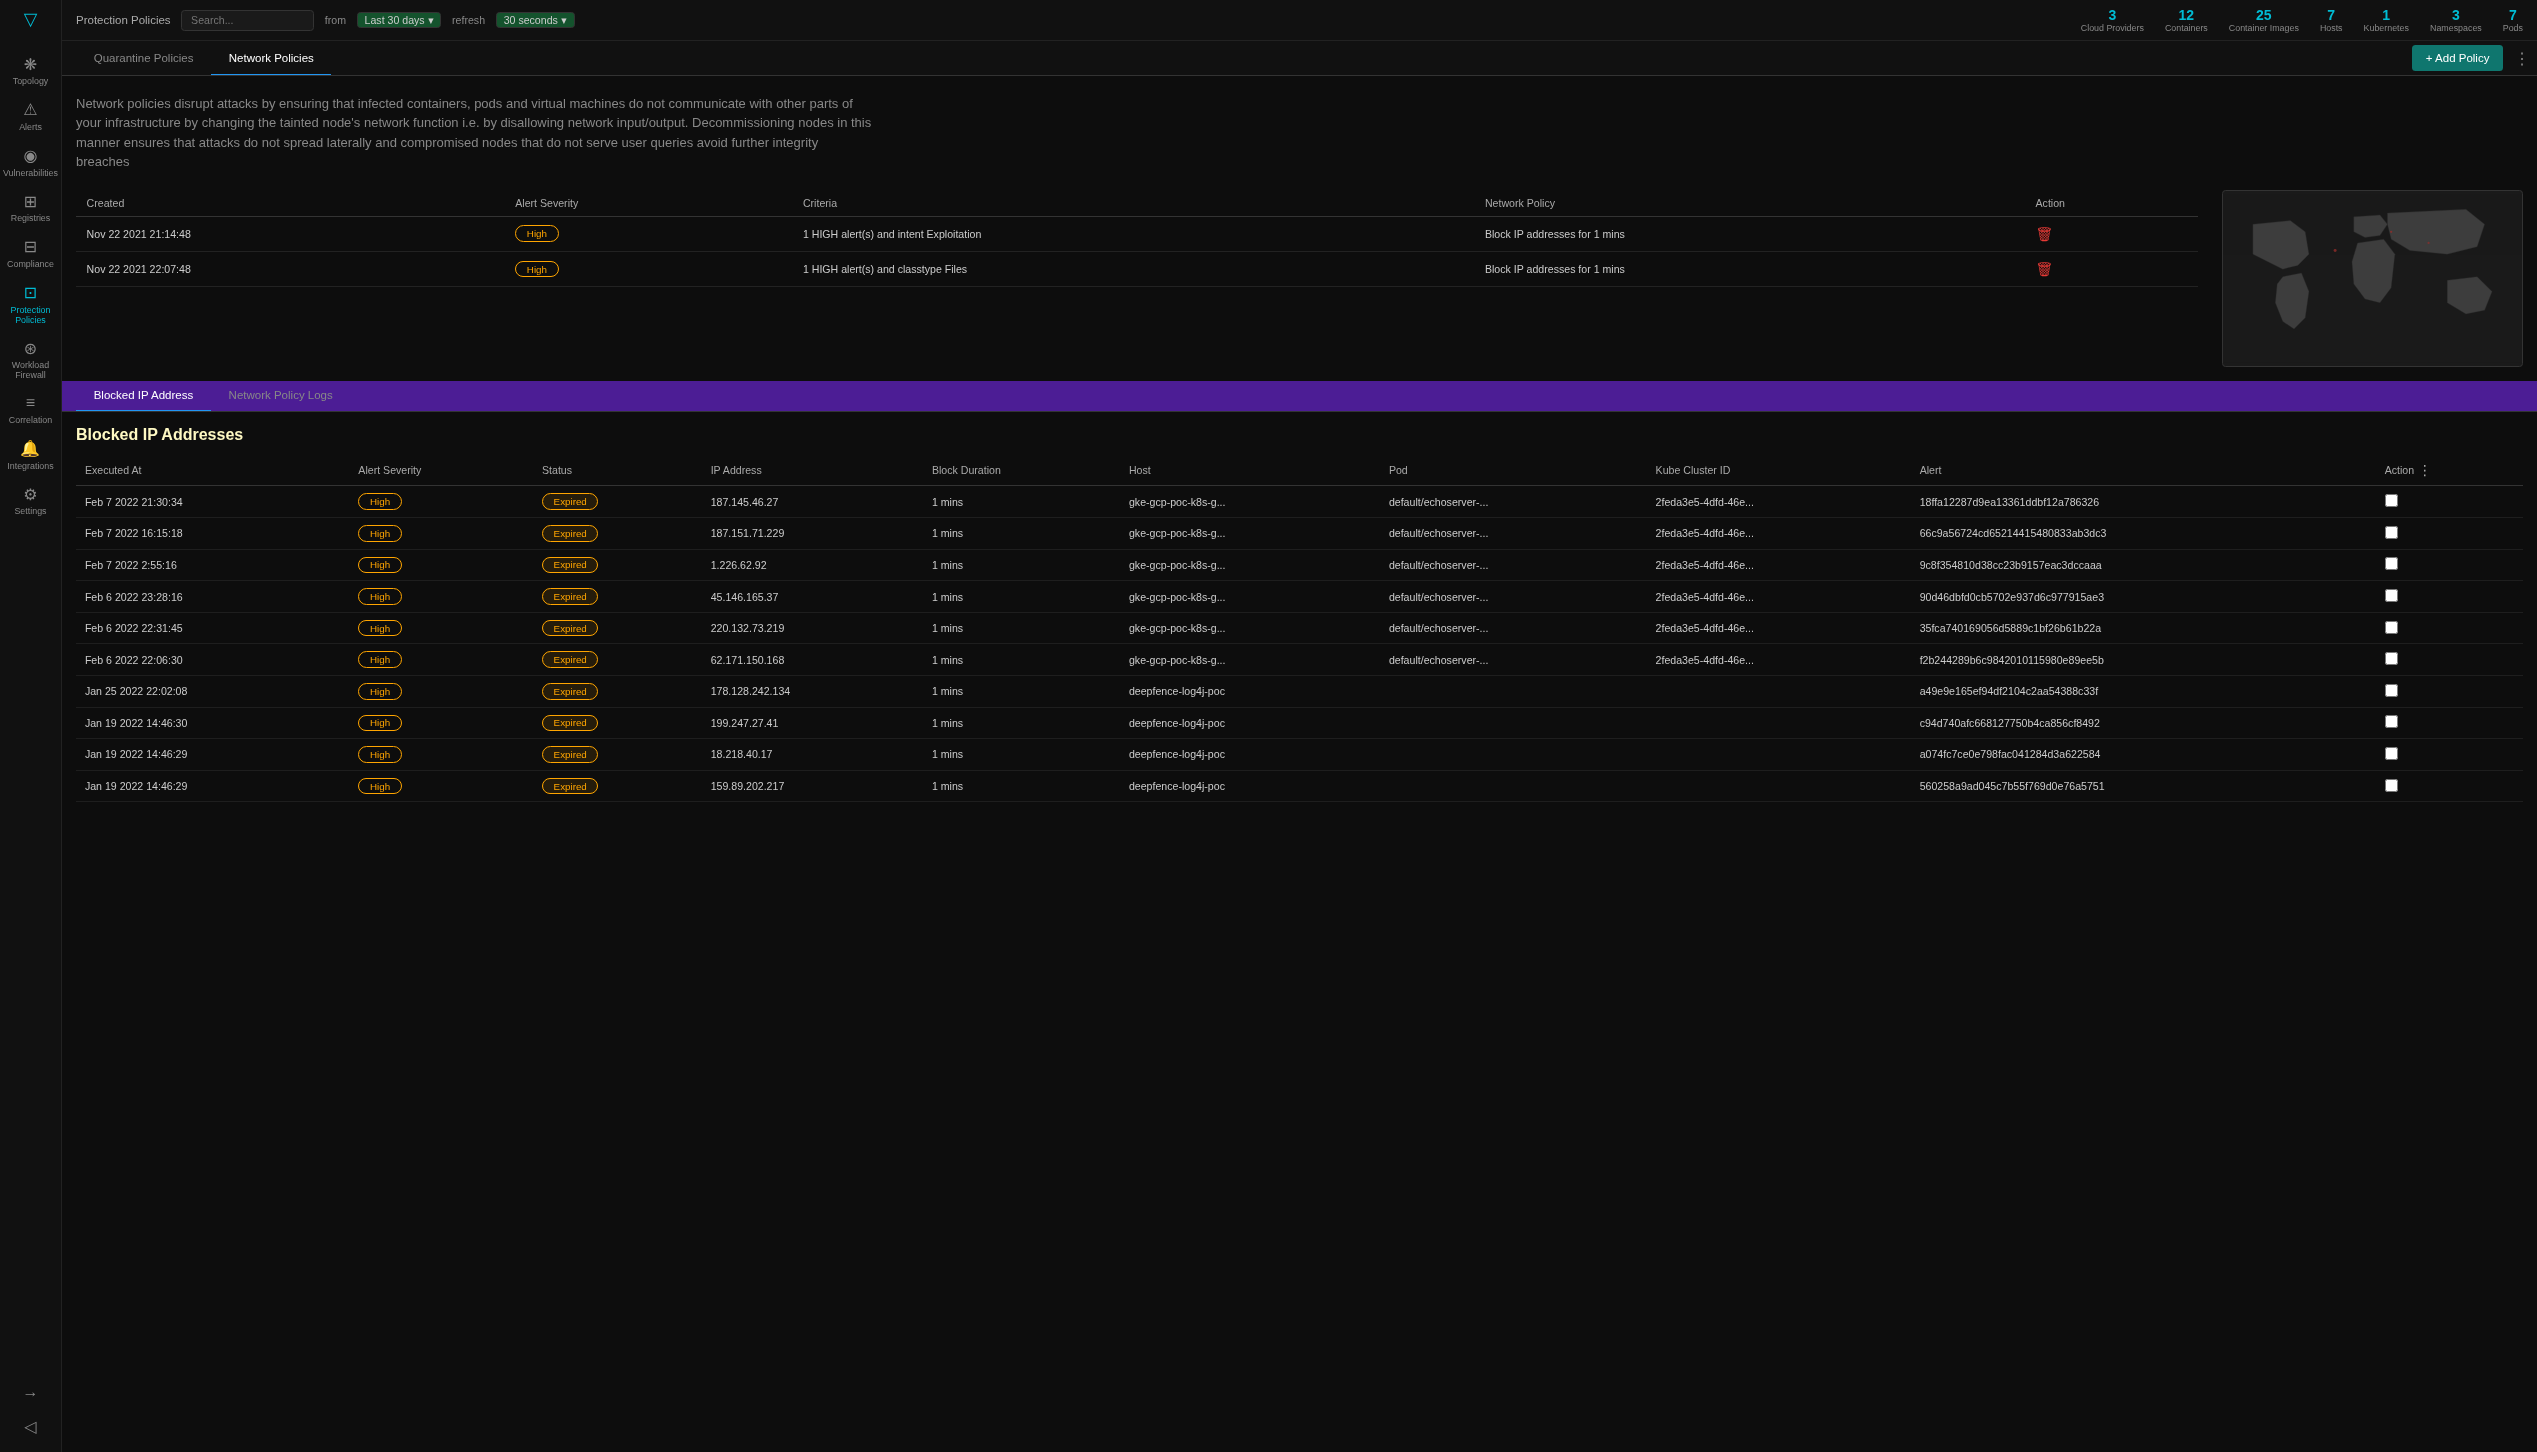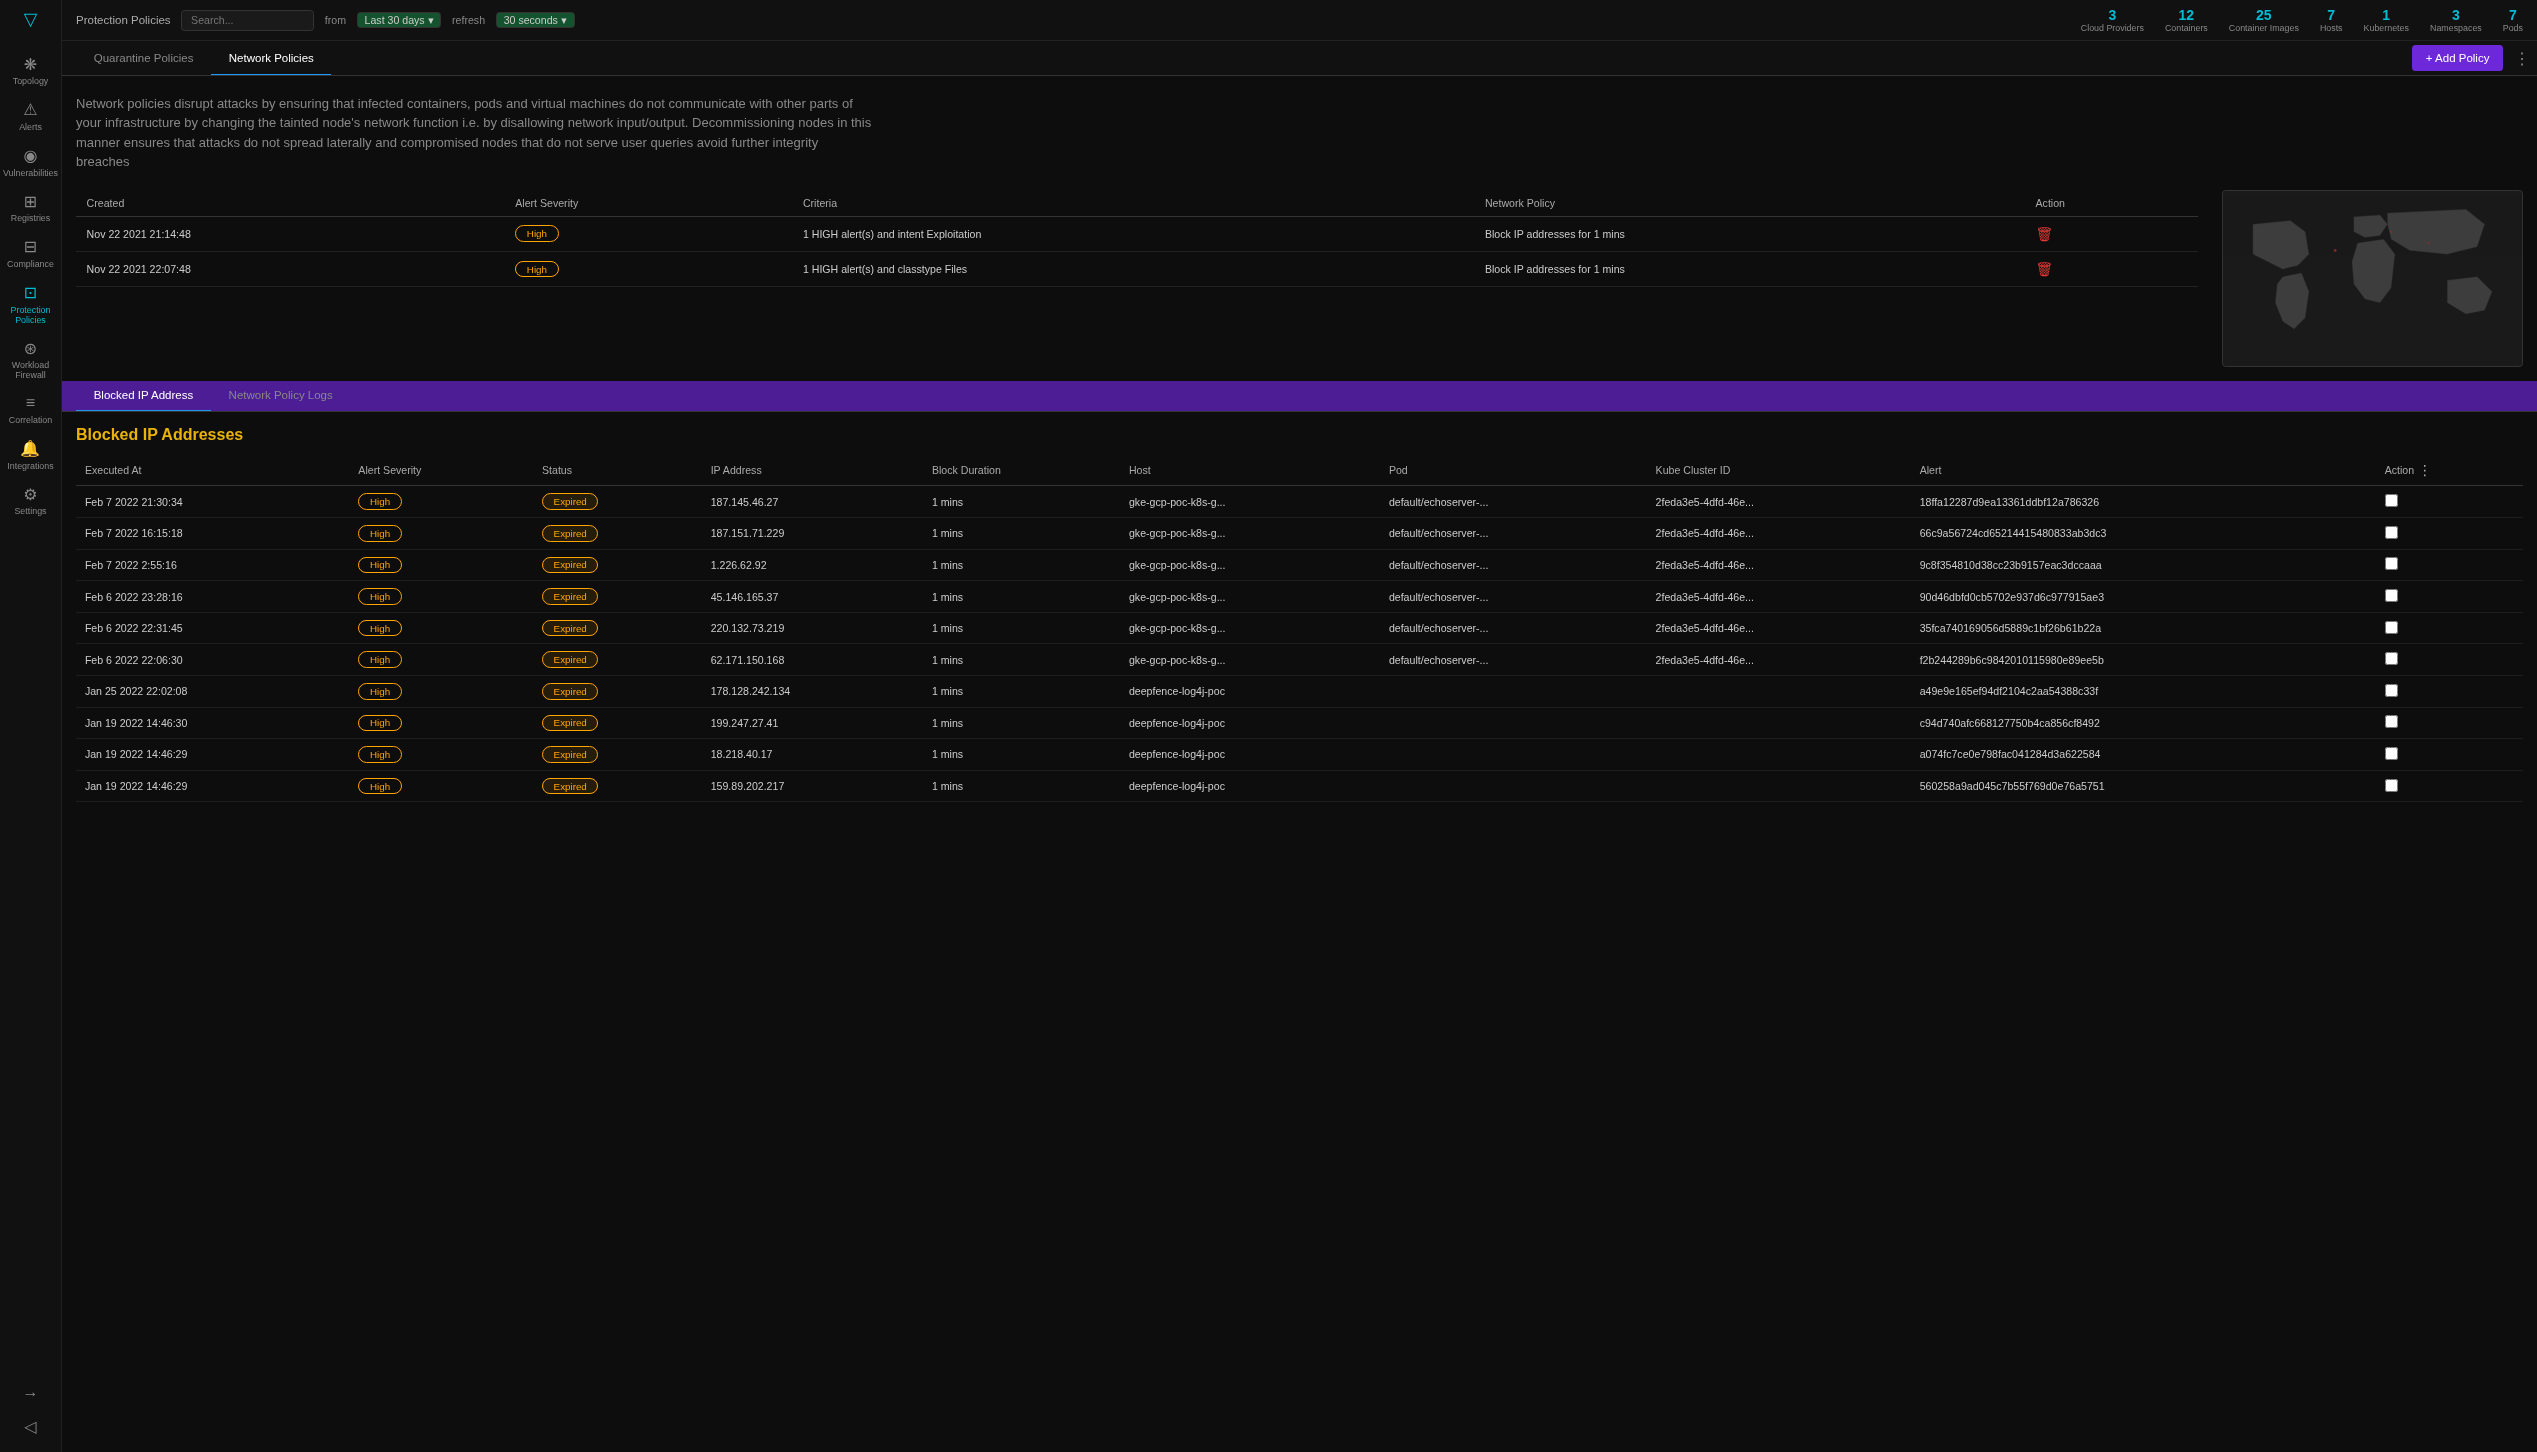--- a/index.html
+++ b/index.html
@@ -145,21 +145,21 @@
     .tab.active {
       color: #fff;
       border-bottom: 1.8px solid #2196f3;
     }
 
     
     .add-policy-btn {
       position: absolute;
       right: 44px;
       top: 53px;
-      background: #6d28d9;
+      background: #0f766e;
       color: #fff;
       border: none;
       padding: 7px 14px;
       border-radius: 3.5px;
       font-size: 11.5px;
       cursor: pointer;
       display: flex;
       align-items: center;
       gap: 3.5px;
     }
@@ -272,21 +272,21 @@
       border-bottom: 1.8px solid #2196f3;
     }
 
     
     .blocked-section {
       padding: 14px;
       flex-shrink: 0;
     }
     .blocked-title {
       font-size: 16px;
-      color: #eab308;
+      color: #fef9c3;
       font-weight: 600;
       margin-bottom: 10.6px;
     }
 
     
     .data-table {
       width: 100%;
       border-collapse: collapse;
       font-size: 10.6px;
     }

